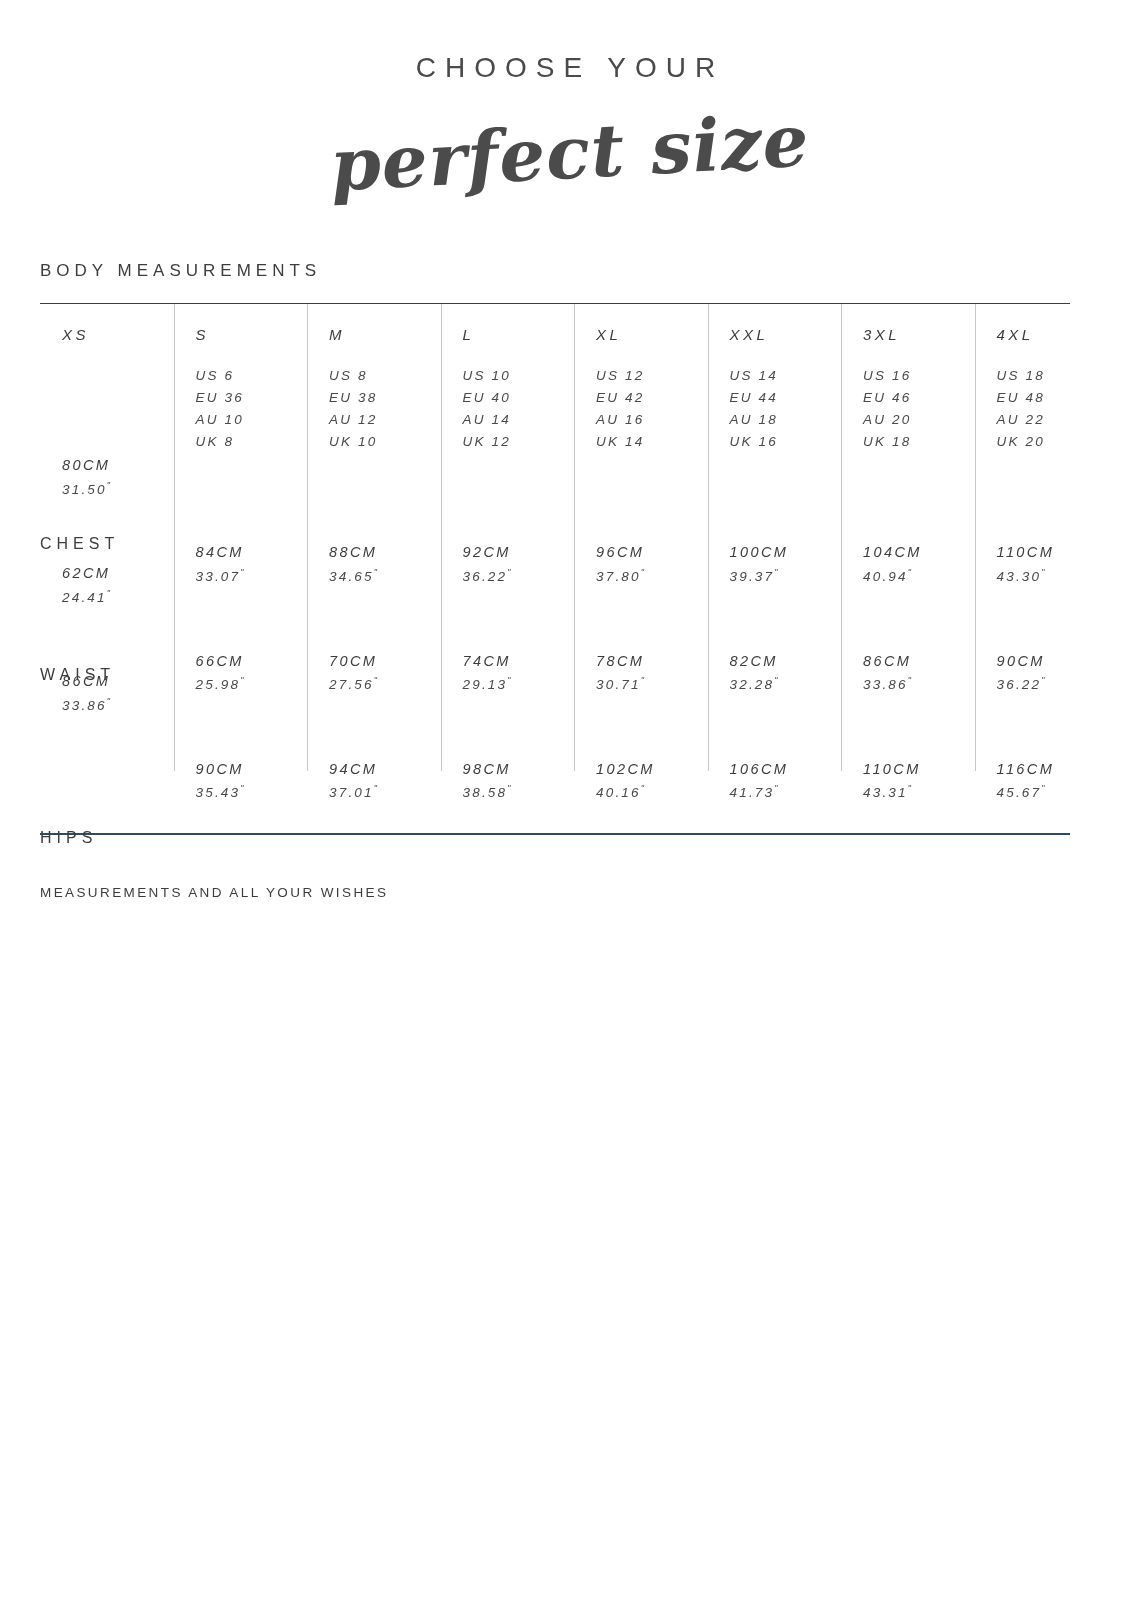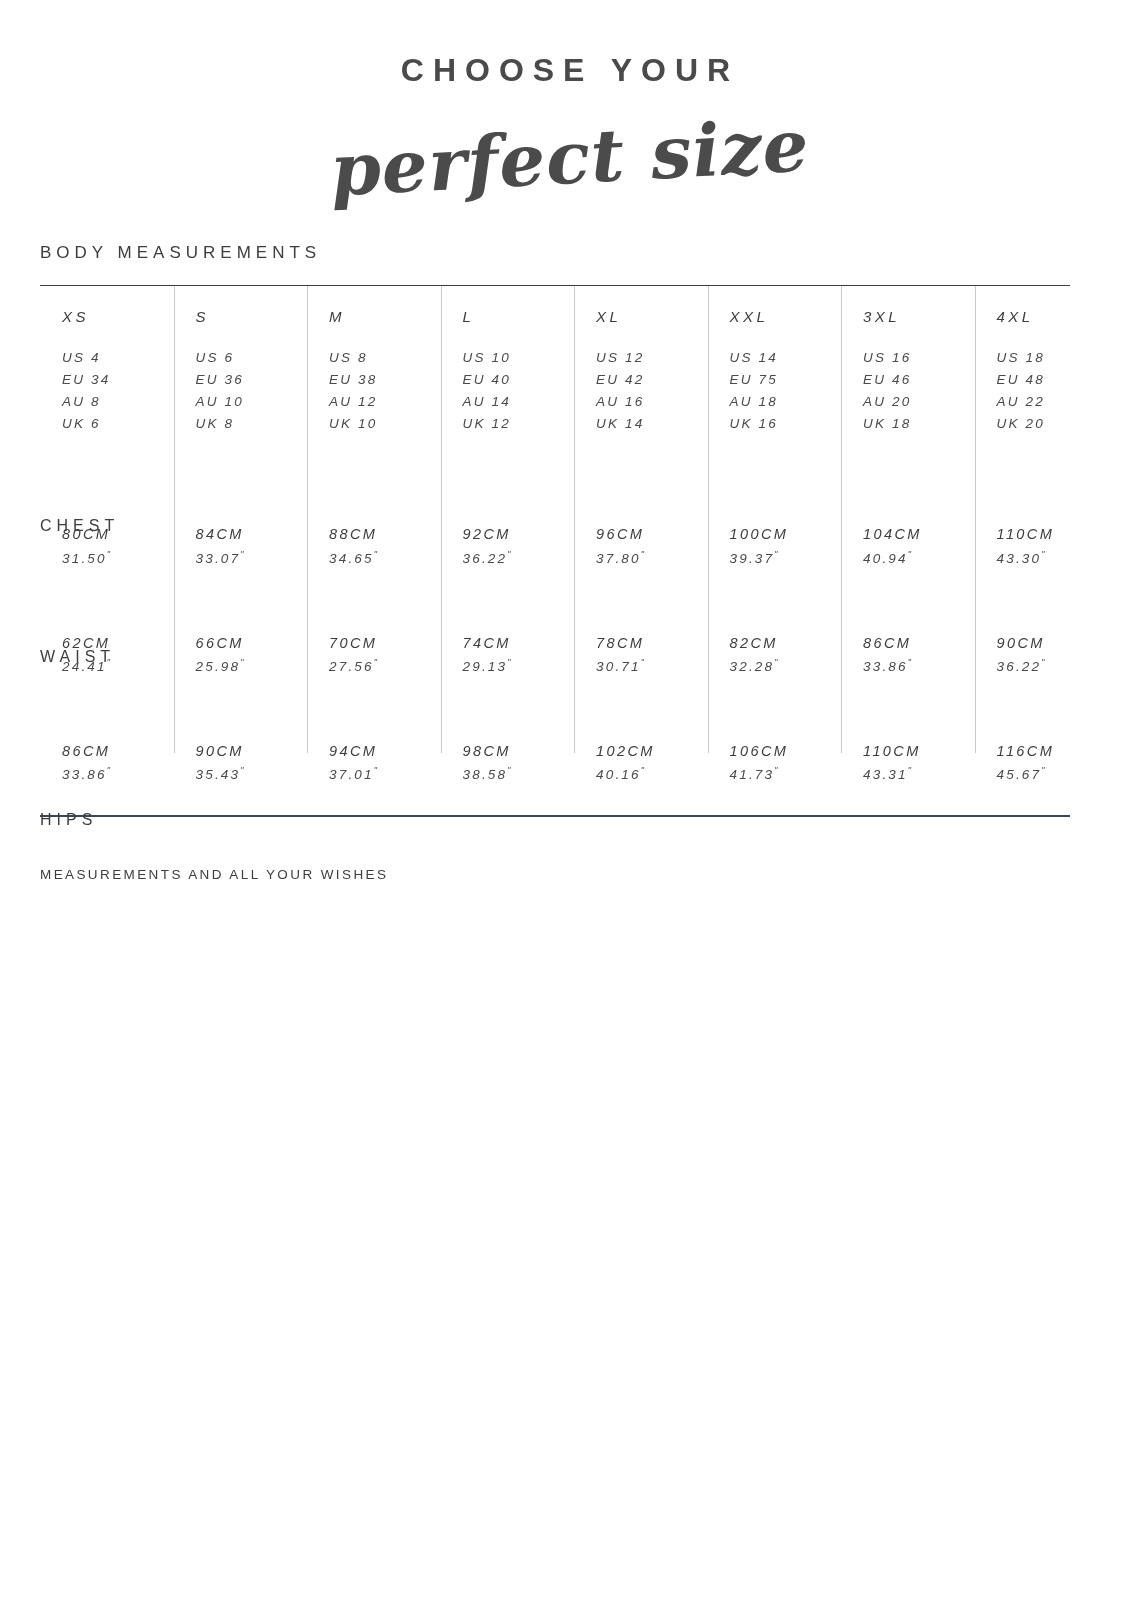--- a/index.html
+++ b/index.html
@@ -22,40 +22,40 @@
     box-sizing: border-box;
     padding: 0 36px;
   }
 
   
   .header {
     text-align: center;
     padding-top: 52px;
   }
   .header-kicker {
-    font-size: 32px;
+    font-size: 28px;
     letter-spacing: 9px;
     color: #4a4a4a;
-    font-weight: 700;
+    font-weight: 400;
   }
   .header-script {
     margin-top: 26px;
     font-family: "DejaVu Serif", serif;
     font-style: italic;
     font-size: 72px;
     color: #4b4b4b;
     font-weight: 700;
     letter-spacing: 1px;
     transform: rotate(-3deg);
     display: inline-block;
   }
 
   
   .section-title {
-    margin-top: 43px;
+    margin-top: 66px;
     margin-left: 4px;
     font-size: 17px;
     letter-spacing: 5px;
     color: #3d3d3d;
   }
 
   
   .table-wrap {
     position: relative;
     margin-top: 22px;
@@ -176,26 +176,20 @@
     <div class="rule-top"></div>
 
     <div class="row-label rl-chest">CHEST</div>
     <div class="row-label rl-waist">WAIST</div>
     <div class="row-label rl-hips">HIPS</div>
 
     <div class="grid">
 
       <div class="col">
         <div class="size-label">XS</div>
-        <div class="conv">
-          <div>US  4</div>
-          <div>EU  34</div>
-          <div>AU  8</div>
-          <div>UK  6</div>
-        </div>
         <div class="block-gap-chest"></div>
         <div class="meas">
           <div class="cm">80CM</div>
           <div class="inch"><span>31.50</span><sup>"</sup></div>
         </div>
         <div class="block-gap"></div>
         <div class="meas">
           <div class="cm">62CM</div>
           <div class="inch"><span>24.41</span><sup>"</sup></div>
         </div>
@@ -303,21 +297,21 @@
         <div class="meas">
           <div class="cm">102CM</div>
           <div class="inch"><span>40.16</span><sup>"</sup></div>
         </div>
       </div>
 
       <div class="col">
         <div class="size-label">XXL</div>
         <div class="conv">
           <div>US  14</div>
-          <div>EU  75</div>
+          <div>EU  44</div>
           <div>AU  18</div>
           <div>UK  16</div>
         </div>
         <div class="block-gap-chest"></div>
         <div class="meas">
           <div class="cm">100CM</div>
           <div class="inch"><span>39.37</span><sup>"</sup></div>
         </div>
         <div class="block-gap"></div>
         <div class="meas">

